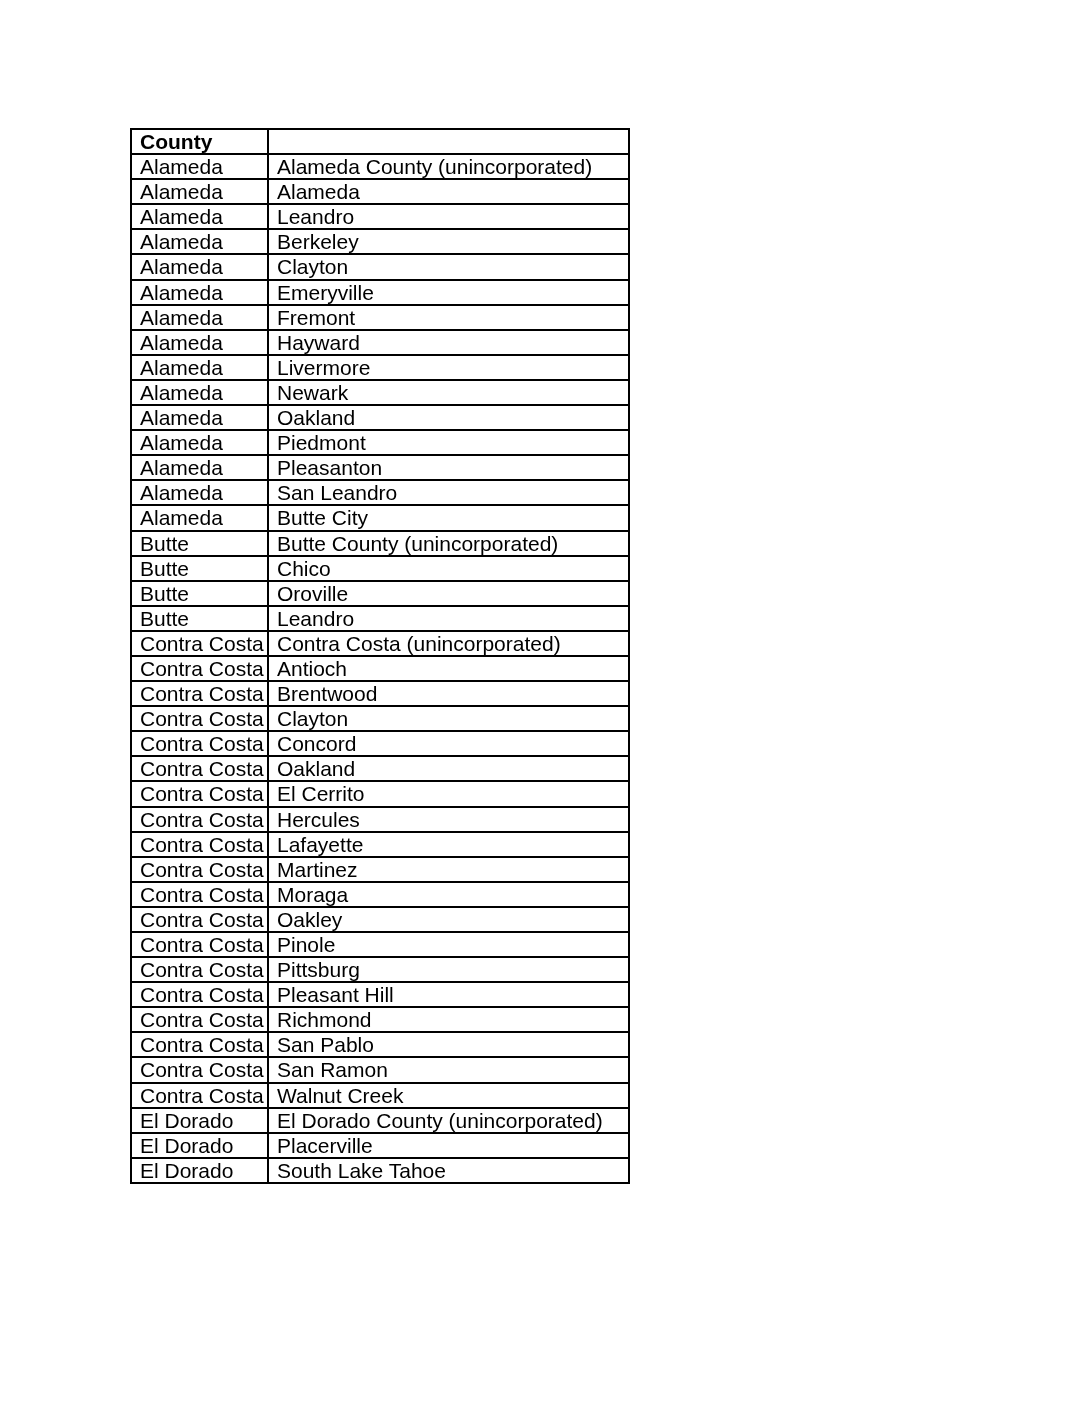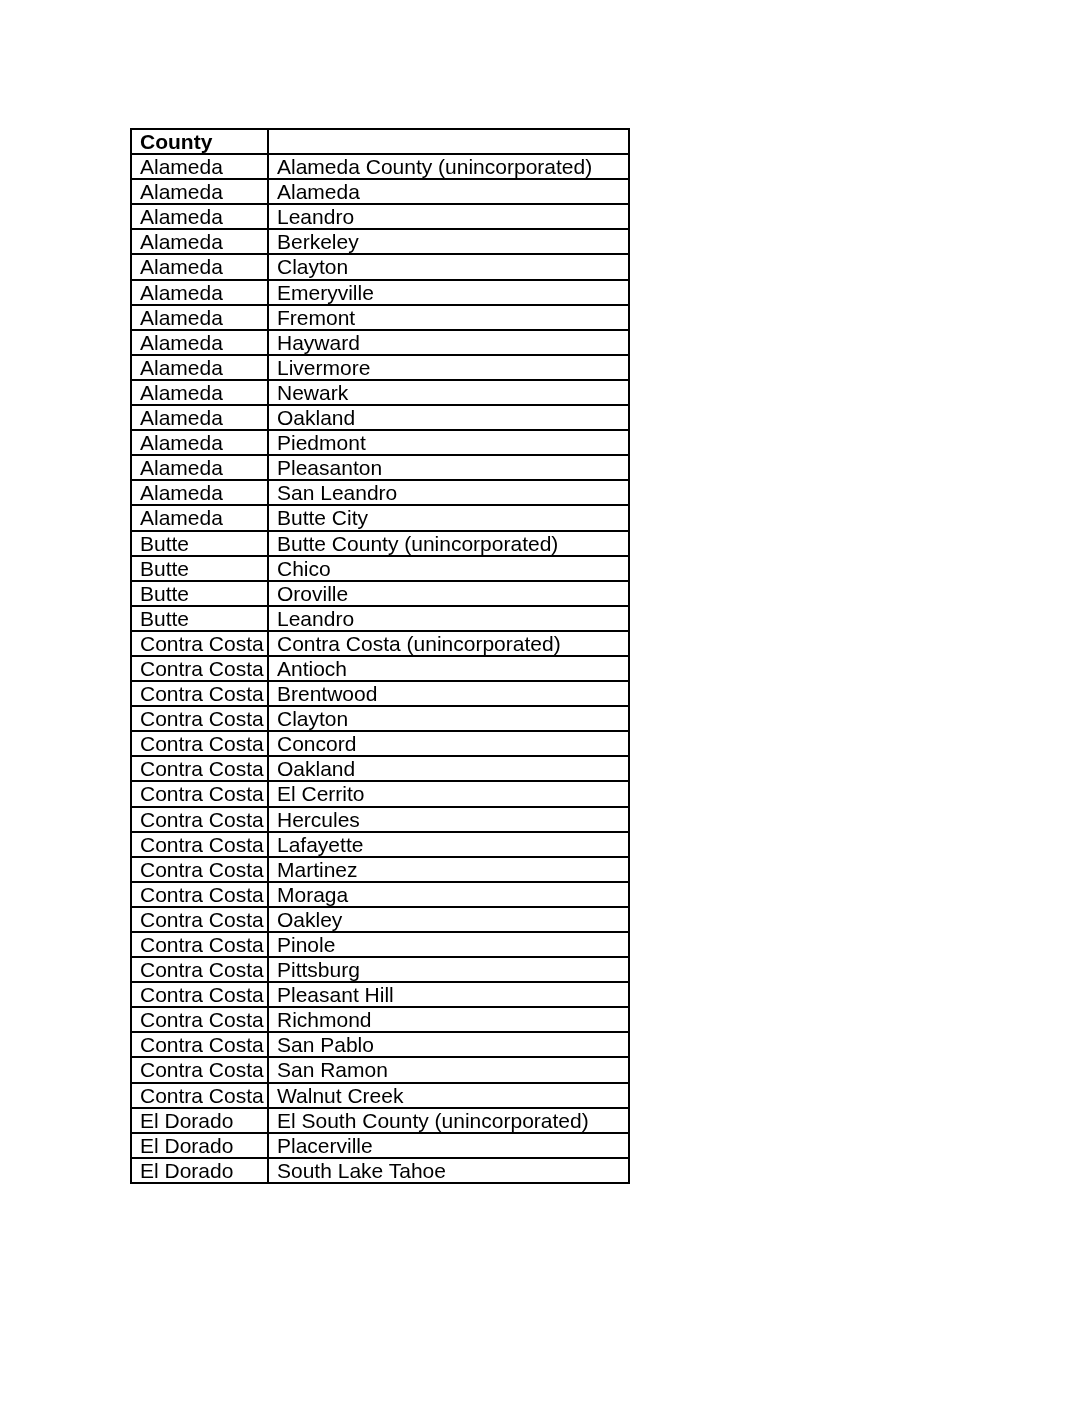--- a/index.html
+++ b/index.html
@@ -246,21 +246,21 @@
       <td>San Ramon</td>
     </tr>
 
     <tr>
       <td>Contra Costa</td>
       <td>Walnut Creek</td>
     </tr>
 
     <tr>
       <td>El Dorado</td>
-      <td>El South County (unincorporated)</td>
+      <td>El Dorado County (unincorporated)</td>
     </tr>
 
     <tr>
       <td>El Dorado</td>
       <td>Placerville</td>
     </tr>
 
     <tr>
       <td>El Dorado</td>
       <td>South Lake Tahoe</td>

